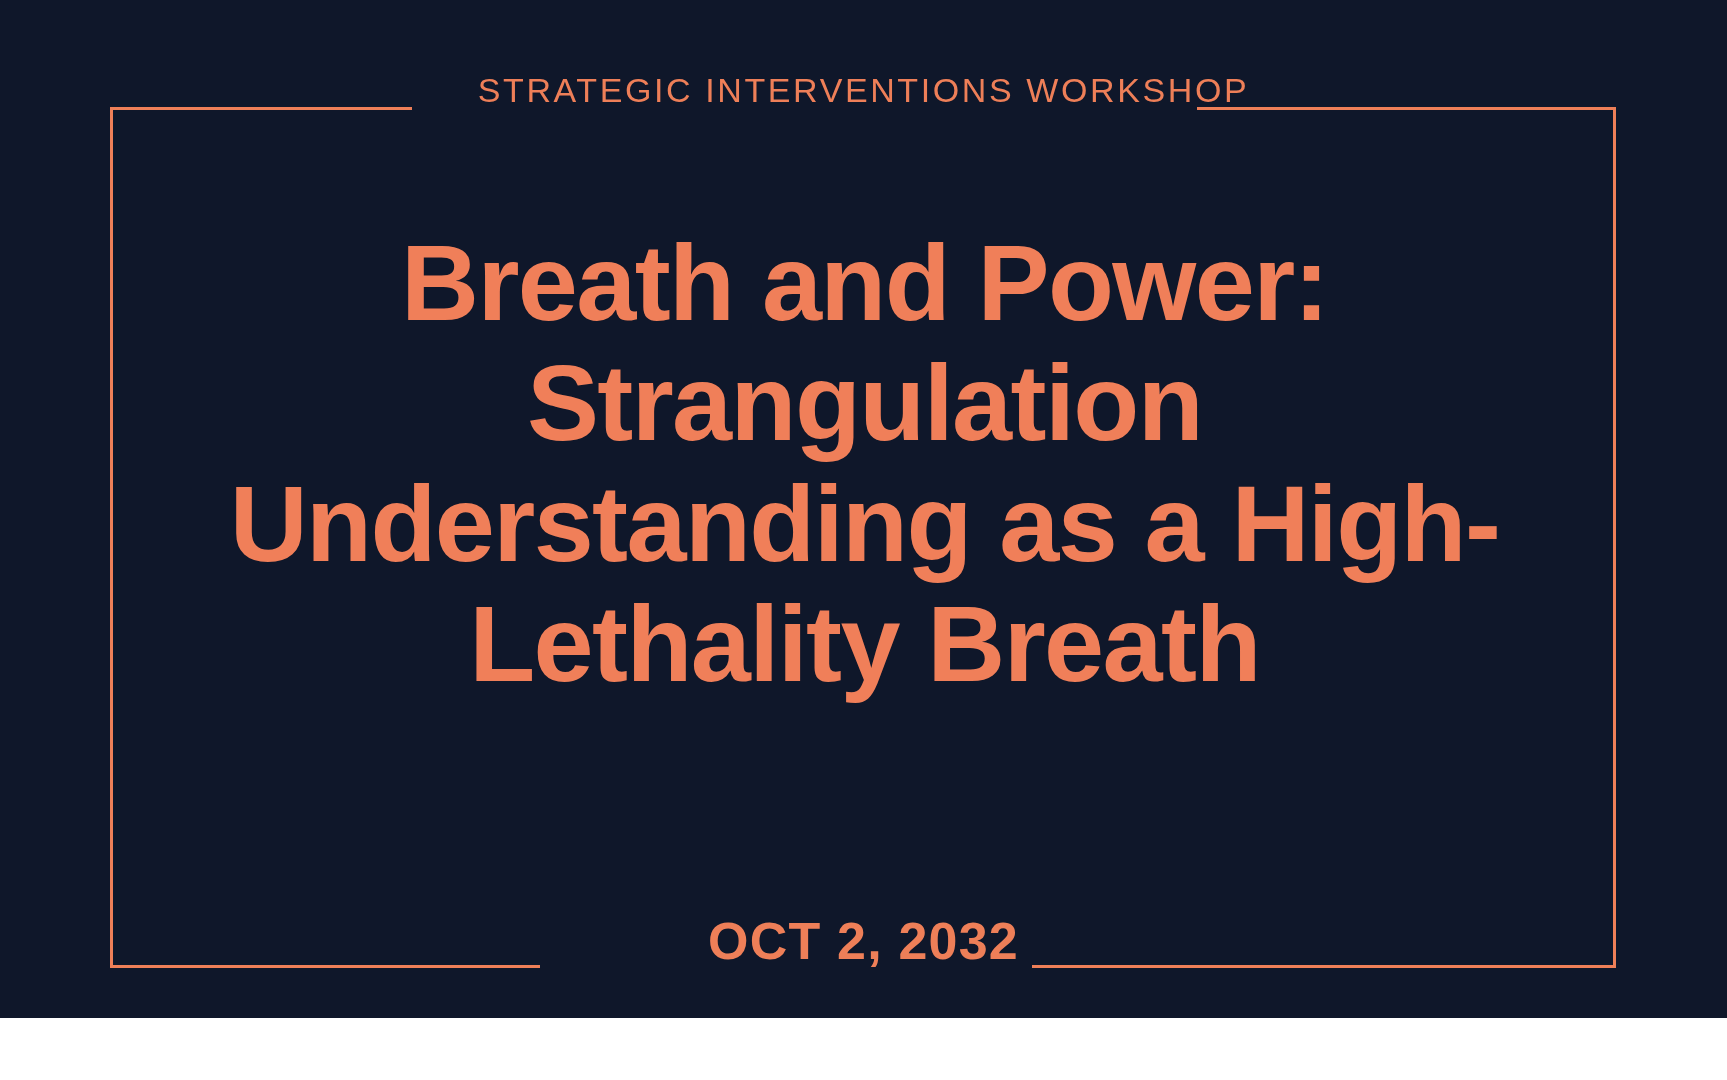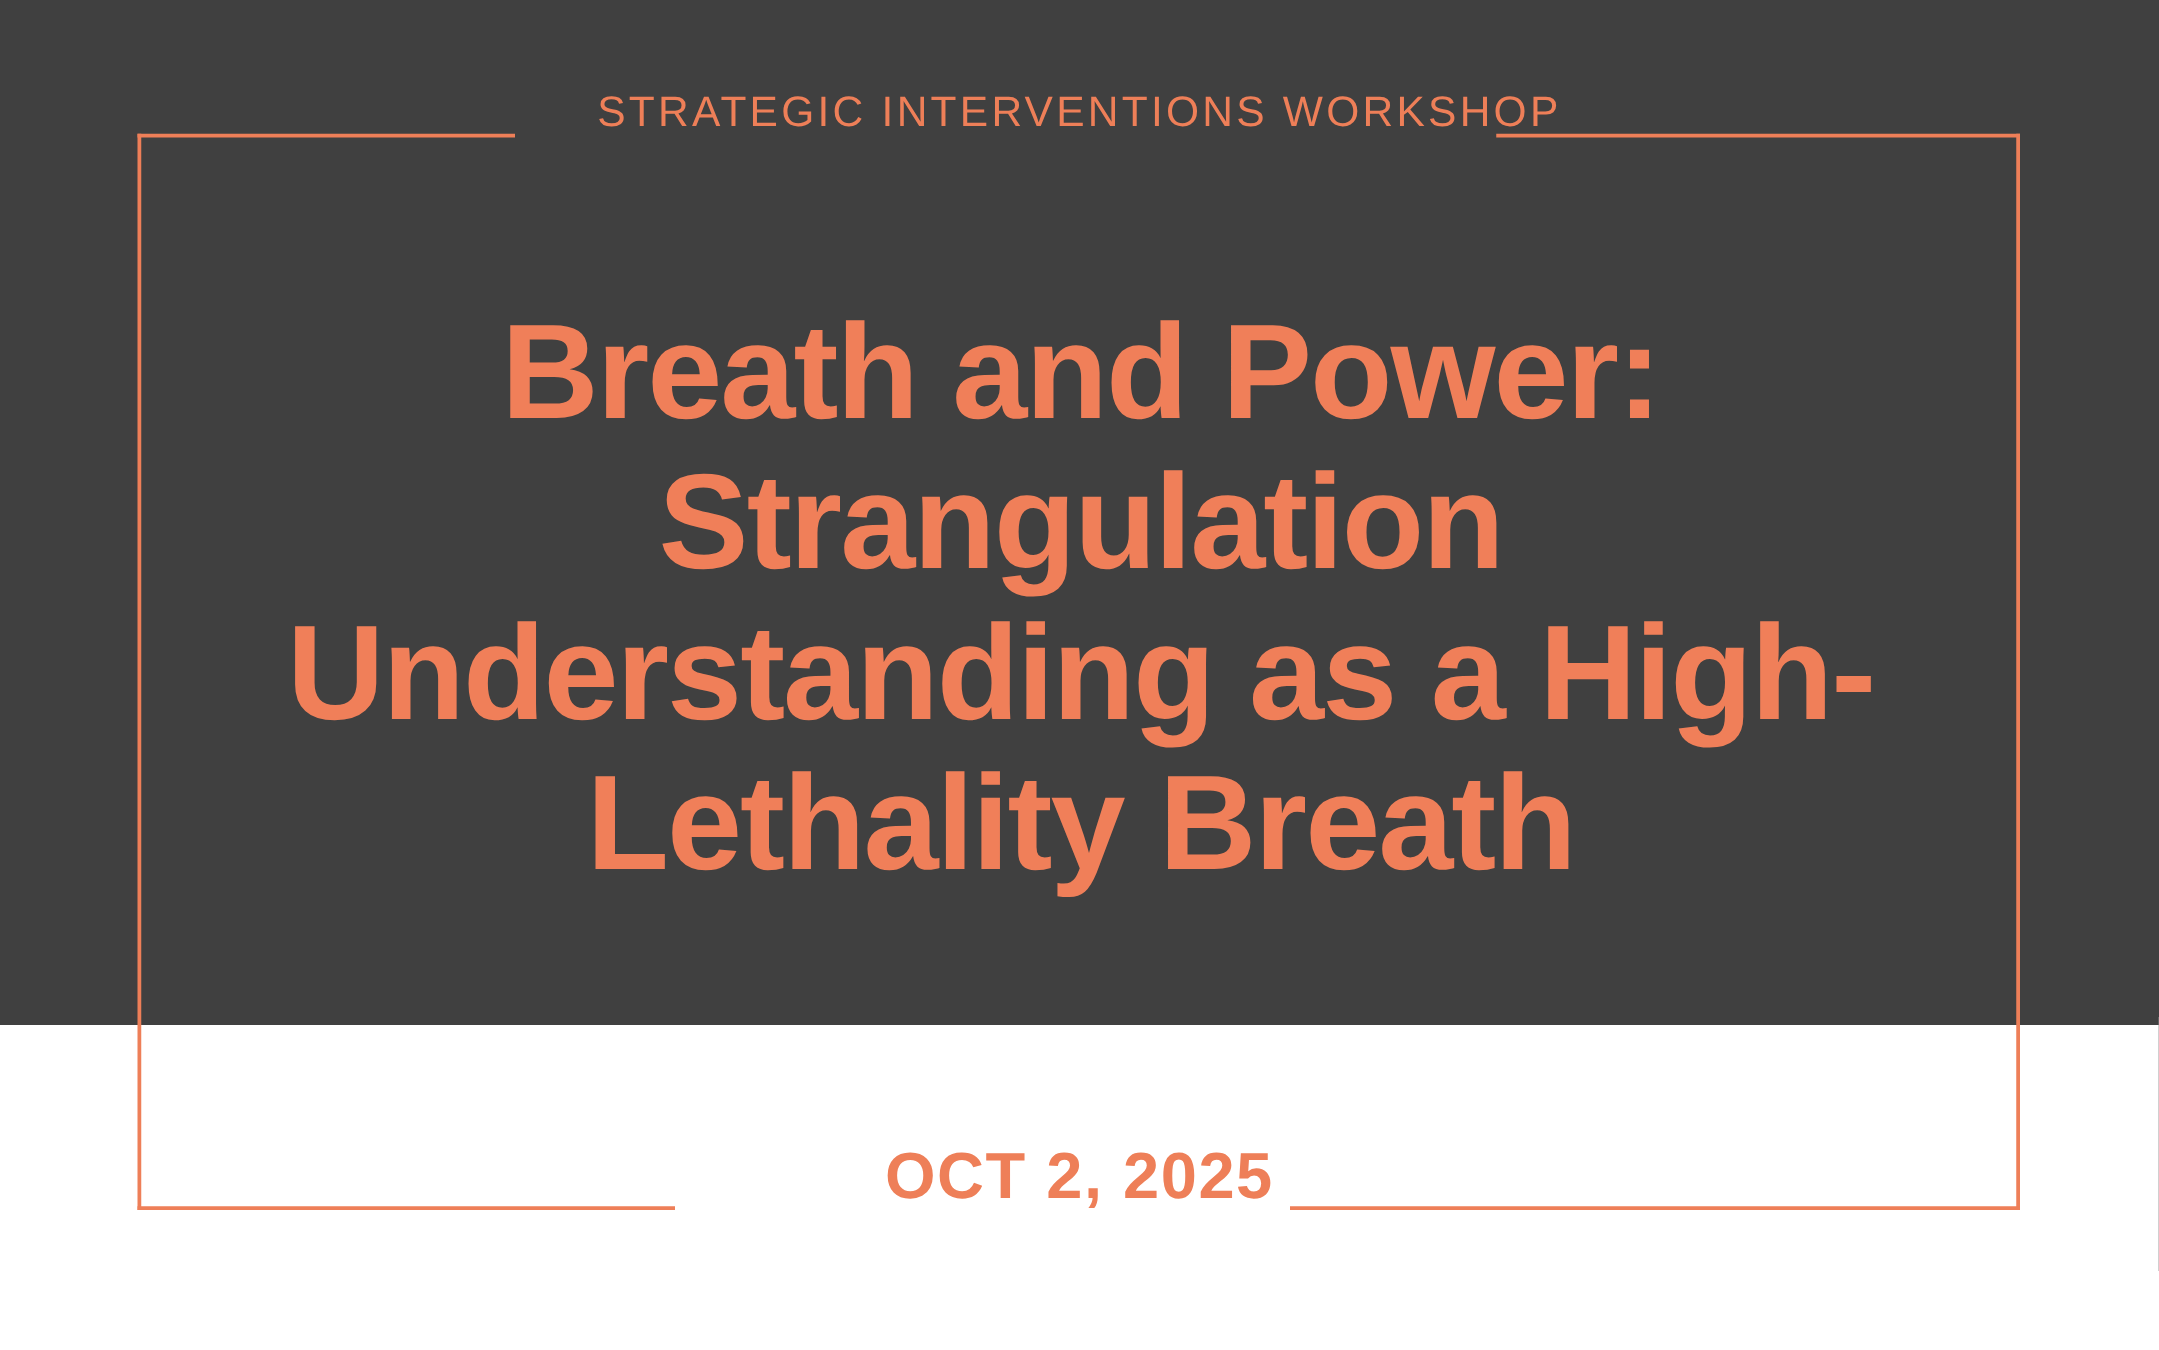--- a/index.html
+++ b/index.html
@@ -9,22 +9,22 @@
   body {
     width: 1727px;
     height: 1080px;
     overflow: hidden;
     font-family: "Liberation Sans", sans-serif;
   }
 
   .slide {
     position: relative;
     width: 1727px;
-    height: 820px;
-    background: #404040;
+    height: 1018px;
+    background: #0f172a;
     box-sizing: border-box;
   }
 
   
   .rule {
     position: absolute;
     background: #EE7F58;
   }
   .rule-top-left   { left: 110px;  top: 107px; width: 302px; height: 3px; }
   .rule-top-right  { left: 1197px; top: 107px; width: 419px; height: 3px; }
@@ -46,21 +46,21 @@
     letter-spacing: 2.6px;
     line-height: 1;
     white-space: nowrap;
   }
 
   
   .title-wrap {
     position: absolute;
     left: 113px;
     right: 111px;
-    top: 237px;
+    top: 223px;
     text-align: center;
   }
   .title {
     color: #F07F59;
     font-size: 108px;
     font-weight: 700;
     line-height: 1.115;
     letter-spacing: -1.6px;
     margin: 0;
   }
@@ -97,15 +97,15 @@
 
   <div class="title-wrap">
     <h1 class="title">
       <span class="title-line">Breath and Power:</span>
       <span class="title-line">Strangulation</span>
       <span class="title-line">Understanding as a High-</span>
       <span class="title-line">Lethality Breath</span>
     </h1>
   </div>
 
-  <div class="date">OCT 2, 2025</div>
+  <div class="date">OCT 2, 2032</div>
 
 </div>
 
 </body></html>

